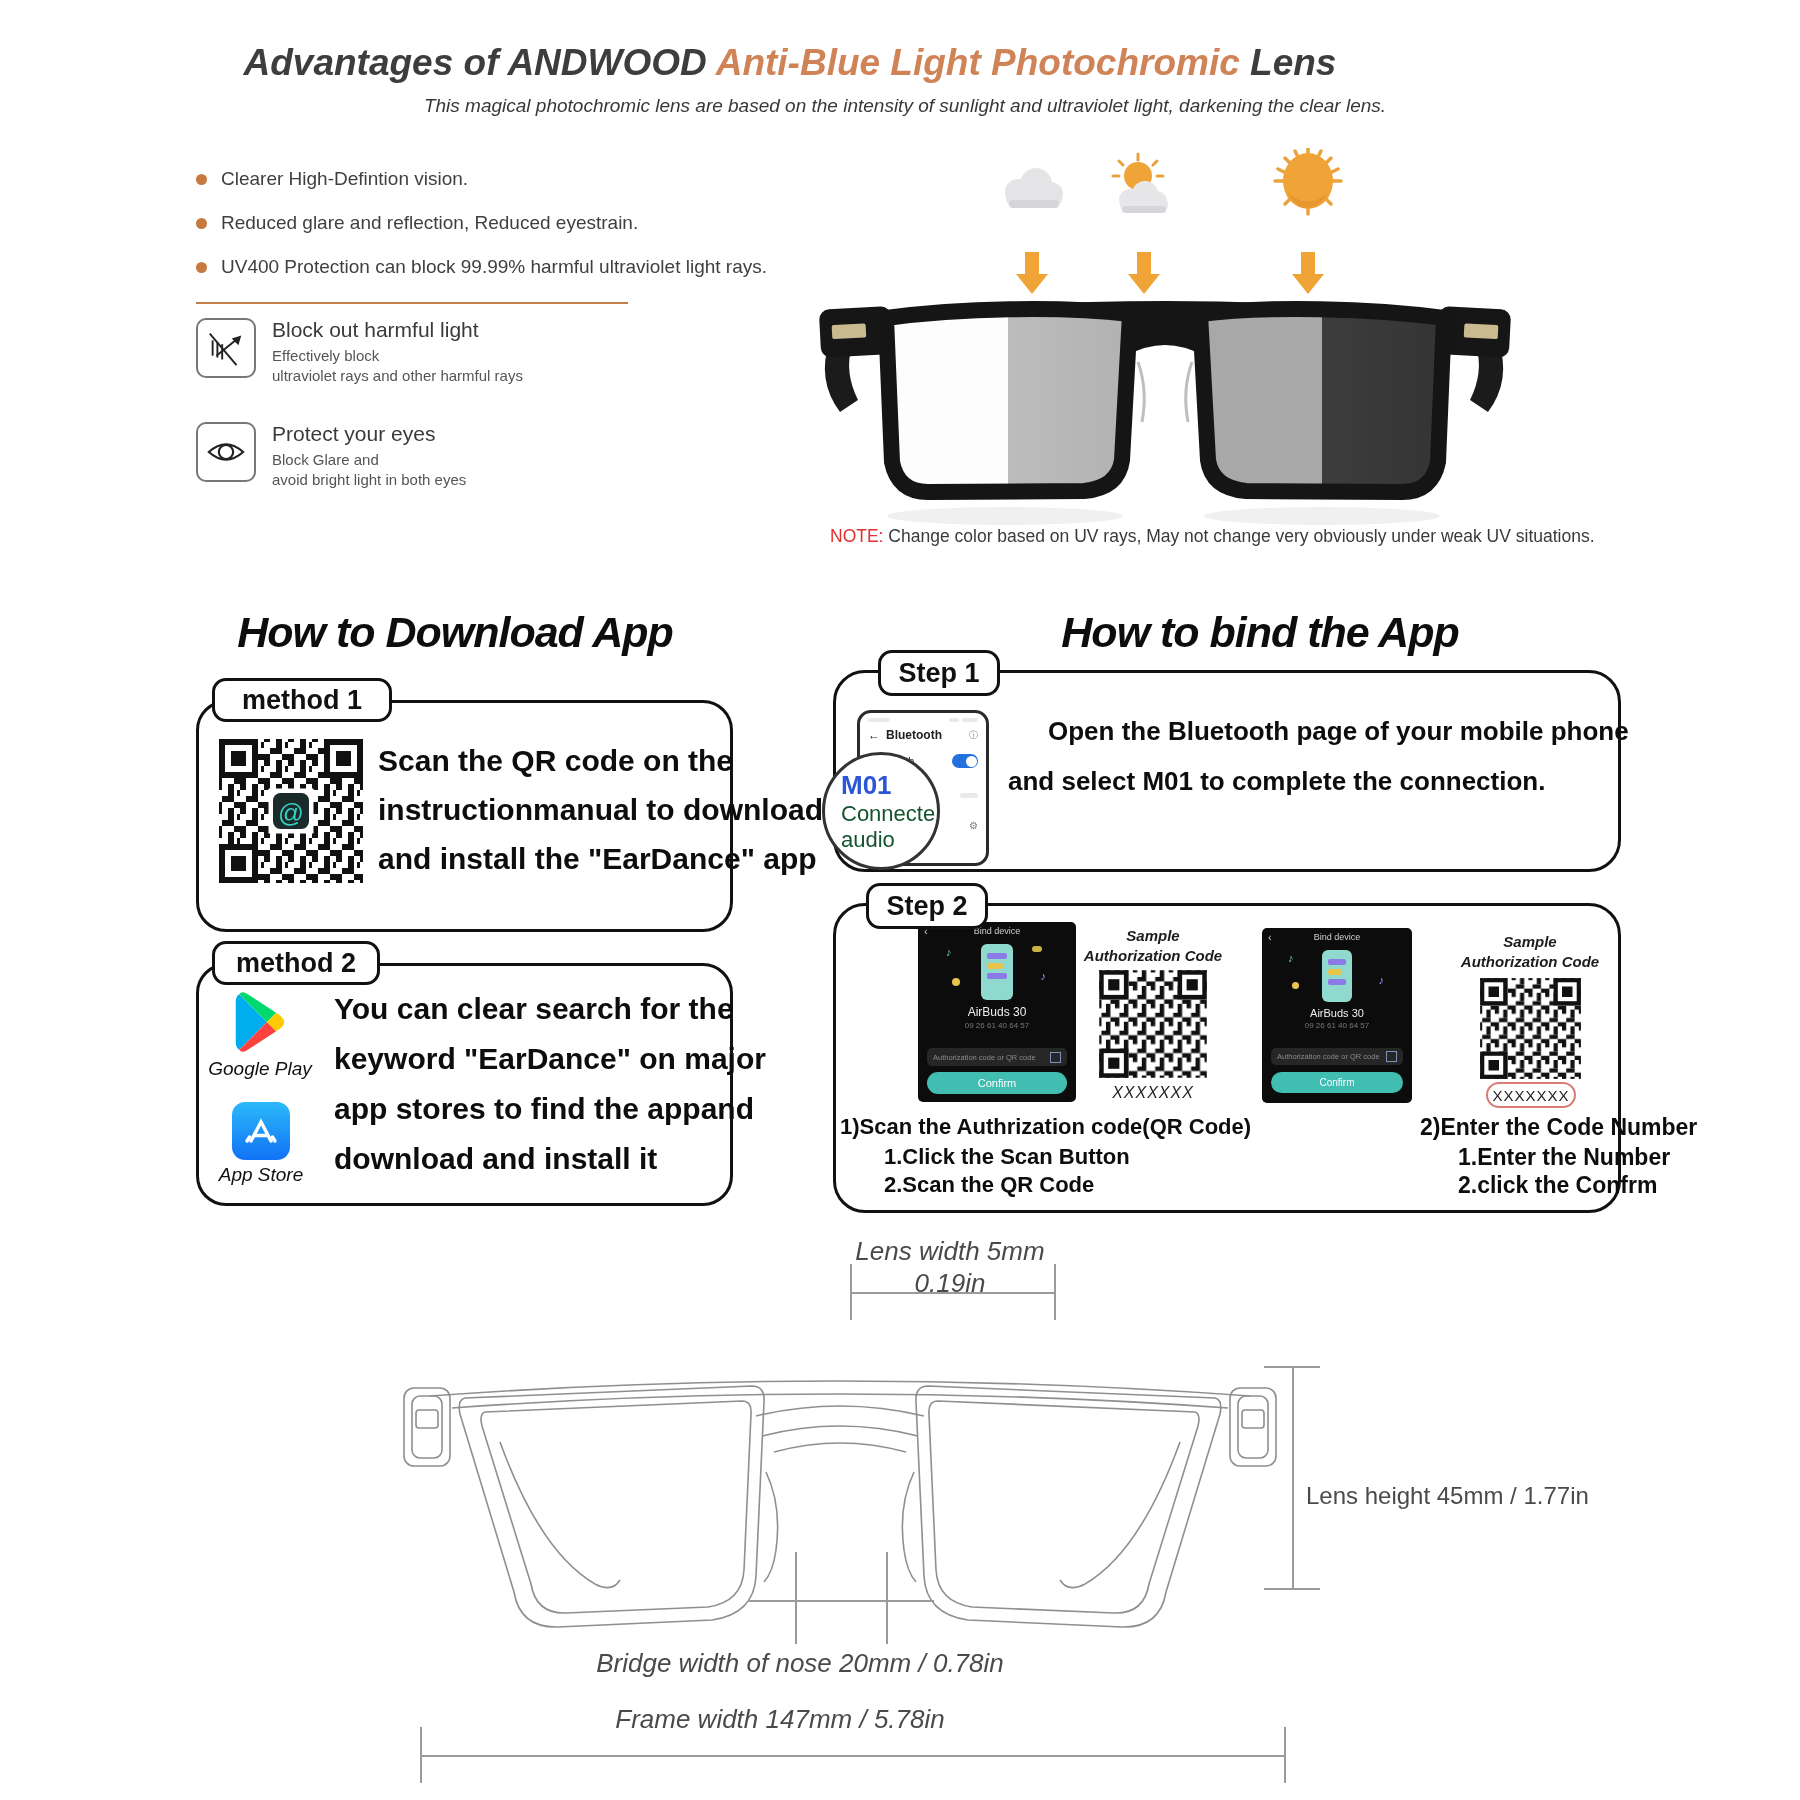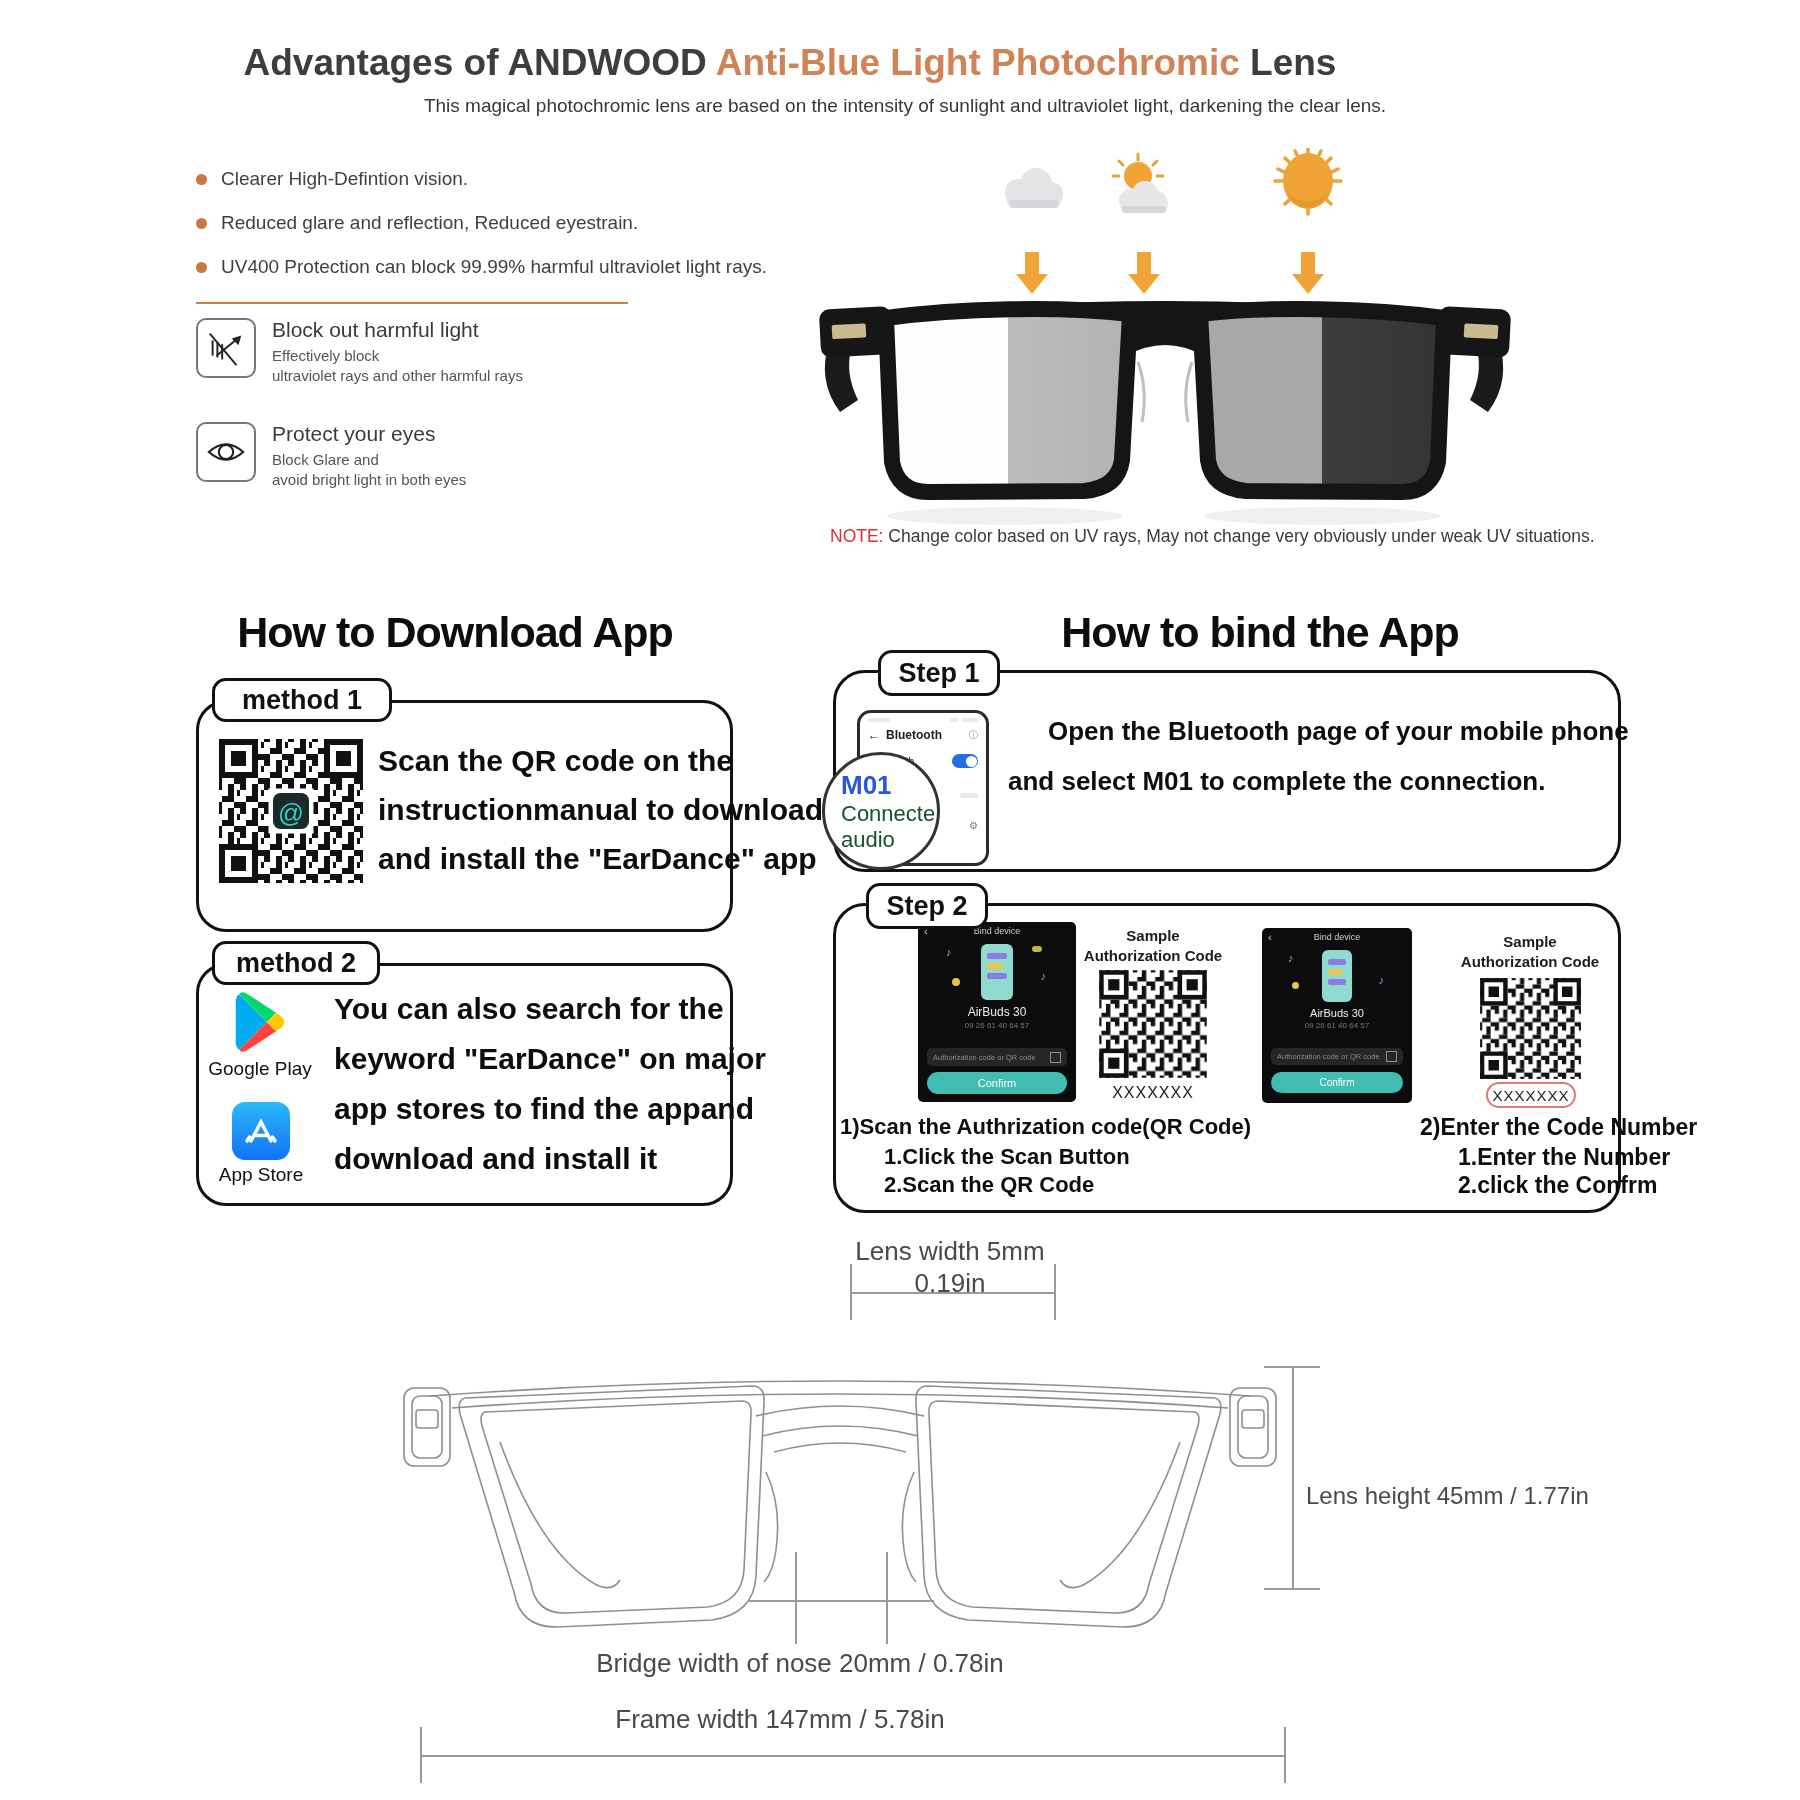--- a/index.html
+++ b/index.html
@@ -1,19 +1,19 @@
 <!DOCTYPE html>
 <html><head>
 <meta charset="utf-8">
 <style>
   html,body{margin:0;padding:0;background:#fff;}
   body{font-family:"Liberation Sans",sans-serif;}
   #canvas{position:relative;width:1800px;height:1800px;background:#fff;overflow:hidden;color:#222;}
   .abs{position:absolute;}
-  .center{text-align:center;}
+  .center{text-align:center;font-style:italic;}
   .title{font-size:37px;font-weight:bold;color:#3d3d3d;}
   .accent{color:#D08356;}
   .subtitle{font-size:19px;color:#383838;}
   .bullet-row{display:flex;align-items:center;font-size:19px;color:#3f3f3f;}
   .dot{width:11px;height:11px;border-radius:50%;background:#C7793F;margin-right:14px;flex:0 0 auto;}
   .divider{border-top:2px solid #C0804A;}
   .icon-box{border:2px solid #777;border-radius:10px;display:flex;align-items:center;justify-content:center;background:#fff;box-sizing:border-box;}
   .f-title{font-size:21px;color:#3a3a3a;}
   .f-sub{font-size:15px;color:#555;}
   .note{font-size:17.5px;color:#3a3a3a;}
@@ -261,21 +261,21 @@
     <svg width="40" height="40" viewBox="0 0 40 40">
       <g stroke="#fff" stroke-width="3.4" stroke-linecap="round" fill="none">
         <path d="M10,30 L20,11 L30,30"></path>
         <path d="M13.5,24.5 L26.5,24.5"></path>
         <path d="M6,30 L8.5,26"></path>
         <path d="M34,30 L31.5,26"></path>
       </g>
     </svg>
   </div>
   <div class="abs store-label center" style="left:192px;top:1164px;width:138px;">App Store</div>
-  <div class="abs mline" style="left:334px;top:992px;">You can also search for the</div>
+  <div class="abs mline" style="left:334px;top:992px;">You can clear search for the</div>
   <div class="abs mline" style="left:334px;top:1042px;">keyword "EarDance" on major</div>
   <div class="abs mline" style="left:334px;top:1092px;">app stores to find the appand</div>
   <div class="abs mline" style="left:334px;top:1142px;">download and install it</div>
 
   <div class="abs sec-heading center" style="left:860px;top:608px;width:800px;">How to bind the App</div>
 
   <div class="abs box" style="left:833px;top:670px;width:788px;height:202px;border-radius:32px;"></div>
   <div class="abs badge" style="left:878px;top:650px;width:122px;height:46px;">Step 1</div>
   <div class="abs bt-phone" style="left:857px;top:710px;width:132px;height:156px;">
     <div style="display:flex;gap:3px;padding:5px 8px 0 8px;">

